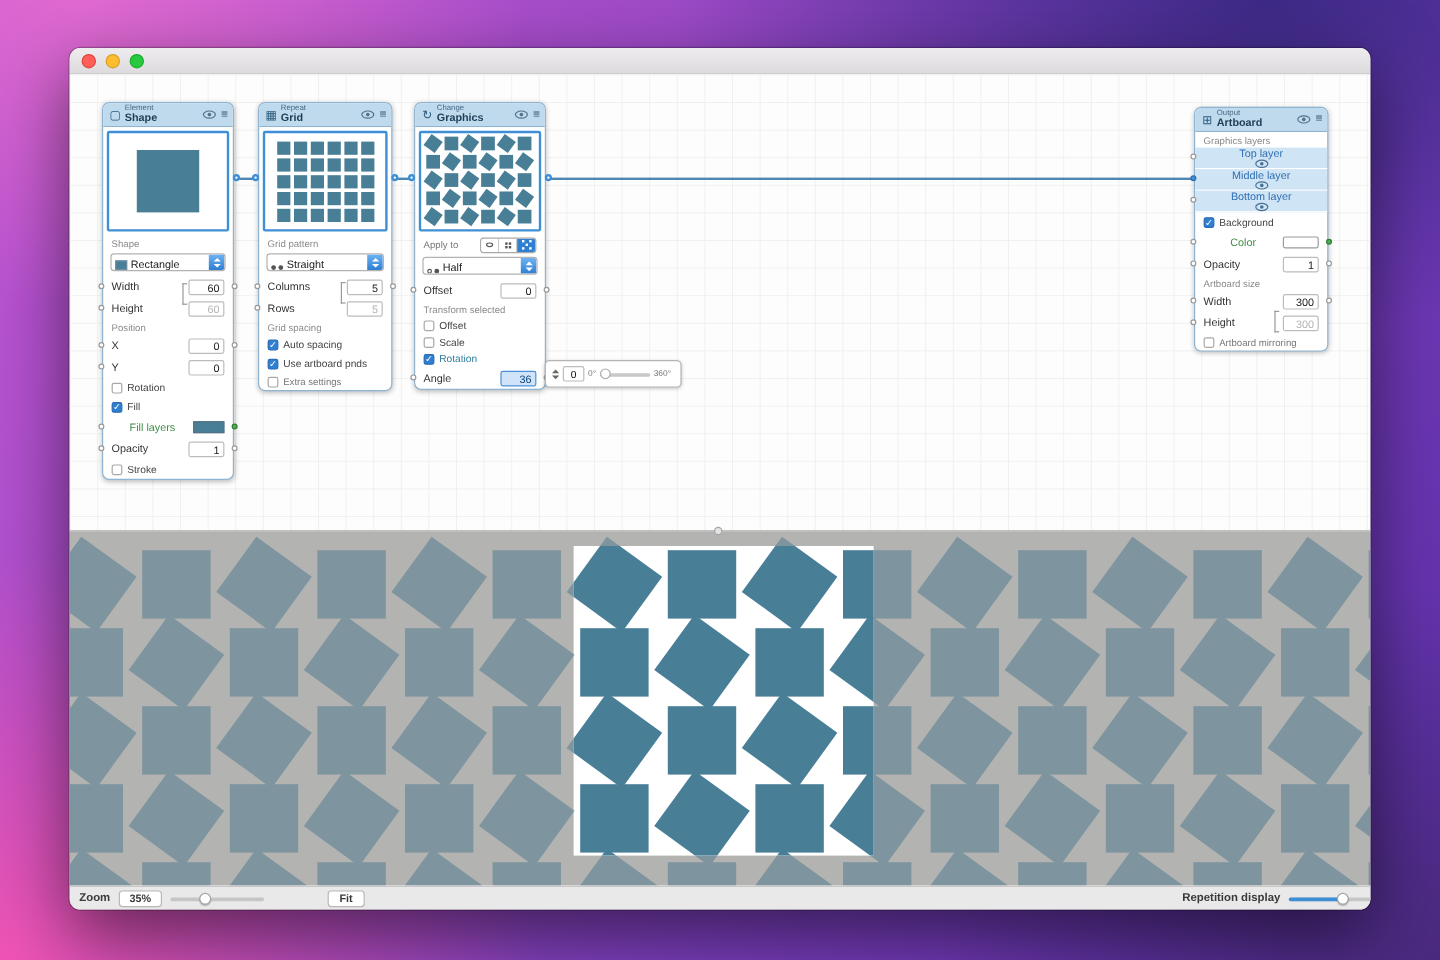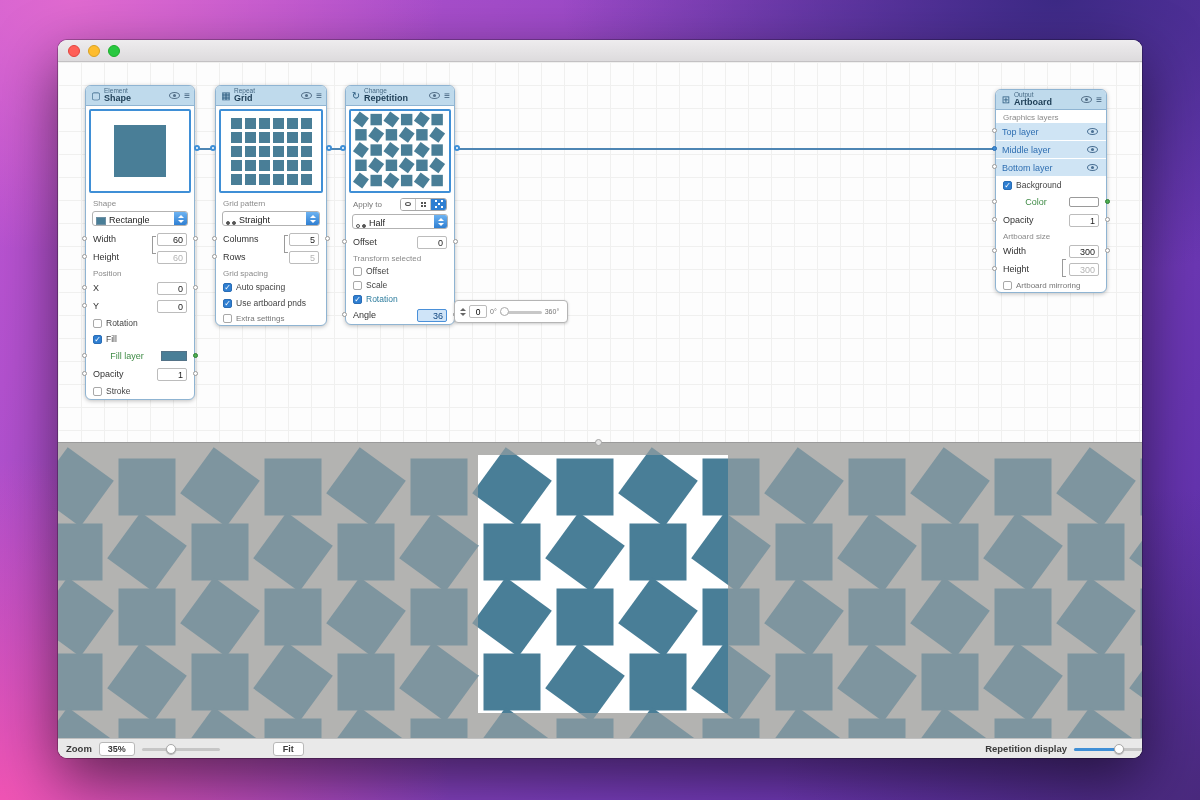--- a/index.html
+++ b/index.html
@@ -102,21 +102,21 @@
     background:#fff; border-right:1px solid #c9c9c9; }
   .seg:last-child { border-right:none; }
   .seg.sel { background:#2f7fd2; }
   .dot-oval { width:6px; height:4px; border:1px solid #555; border-radius:50%; }
   .dot-grid { width:2px; height:2px; background:#555;
     box-shadow:3px 0 0 #555, 0 3px 0 #555, 3px 3px 0 #555; margin:-3px 3px 0 0; }
   .dot-quin { width:2px; height:2px; background:#fff;
     box-shadow:-3px -3px 0 #fff, 3px -3px 0 #fff, -3px 3px 0 #fff, 3px 3px 0 #fff; }
   
   .layer-row { position:relative; height:18px; display:flex; align-items:center;
-    padding:0 6px; background:#cfe4f4; border-bottom:1px solid #fff; }
+    padding:0 6px; background:#cfe4f4; border-bottom:1px solid #fff;flex-direction:column; }
   .layer-lbl { flex:1; font-size:9px; color:#2f6fb2; }
   .layer-row .eye { border-color:#4a7094; } .layer-row .eye::after { background:#4a7094; }
   .swatch-white { width:30px; height:10px; background:#fff; border:1px solid #9a9a9a;
     border-radius:2px; }
   .swatch-teal { width:26px; height:10px; border:1px solid #537287; }
   
   .mini-panel { position:absolute; left:396px; top:238px; width:114px; height:23px;
     background:#fff; border:1px solid #b5b5b5; border-radius:4px;
     box-shadow:0 1px 3px rgba(0,0,0,.2); display:flex; align-items:center; gap:3px;
     padding:0 5px; z-index:4; }
@@ -231,21 +231,21 @@
         <div class="row cbrow">
           <span class="cb"></span>
           <span class="cblbl">Rotation</span>
         </div>
         <div class="row cbrow">
           <span class="cb on">✓</span>
           <span class="cblbl">Fill</span>
         </div>
         <div class="row">
           <span class="port l"></span>
-          <span class="lbl green">Fill layer</span>
+          <span class="lbl green">Fill layers</span>
           <span class="swatch-teal teal-bg" style="background: rgb(73, 126, 151);"></span>
           <span class="port r green"></span>
         </div>
         <div class="row">
           <span class="port l"></span>
           <span class="lbl">Opacity</span>
           <span class="input">1</span>
           <span class="port r"></span>
         </div>
         <div class="row cbrow">
@@ -337,21 +337,21 @@
           <span class="cb"></span>
           <span class="cblbl" style="font-size:8px;color:#777;">Extra settings</span>
         </div>
       </div>
 
       <div class="node" style="left:287px;top:23px;width:110px;">
         <div class="node-header">
           <span class="hdr-icon">↻</span>
           <span class="hdr-text">
             <span class="hdr-cat">Change</span>
-            <span class="hdr-title">Repetition</span>
+            <span class="hdr-title">Graphics</span>
           </span>
           <span class="eye"></span>
           <span class="hdr-menu">≡</span>
         </div>
         <span class="port-main in"></span>
         <span class="port-main out"></span>
         <div class="preview-box">
           <svg id="transform-svg" width="100" height="80" viewBox="0 0 100 84">
               <g>
                 <rect x="3" y="3" width="12" height="12" fill="#497E97" transform="rotate(36 9 9)"></rect>

